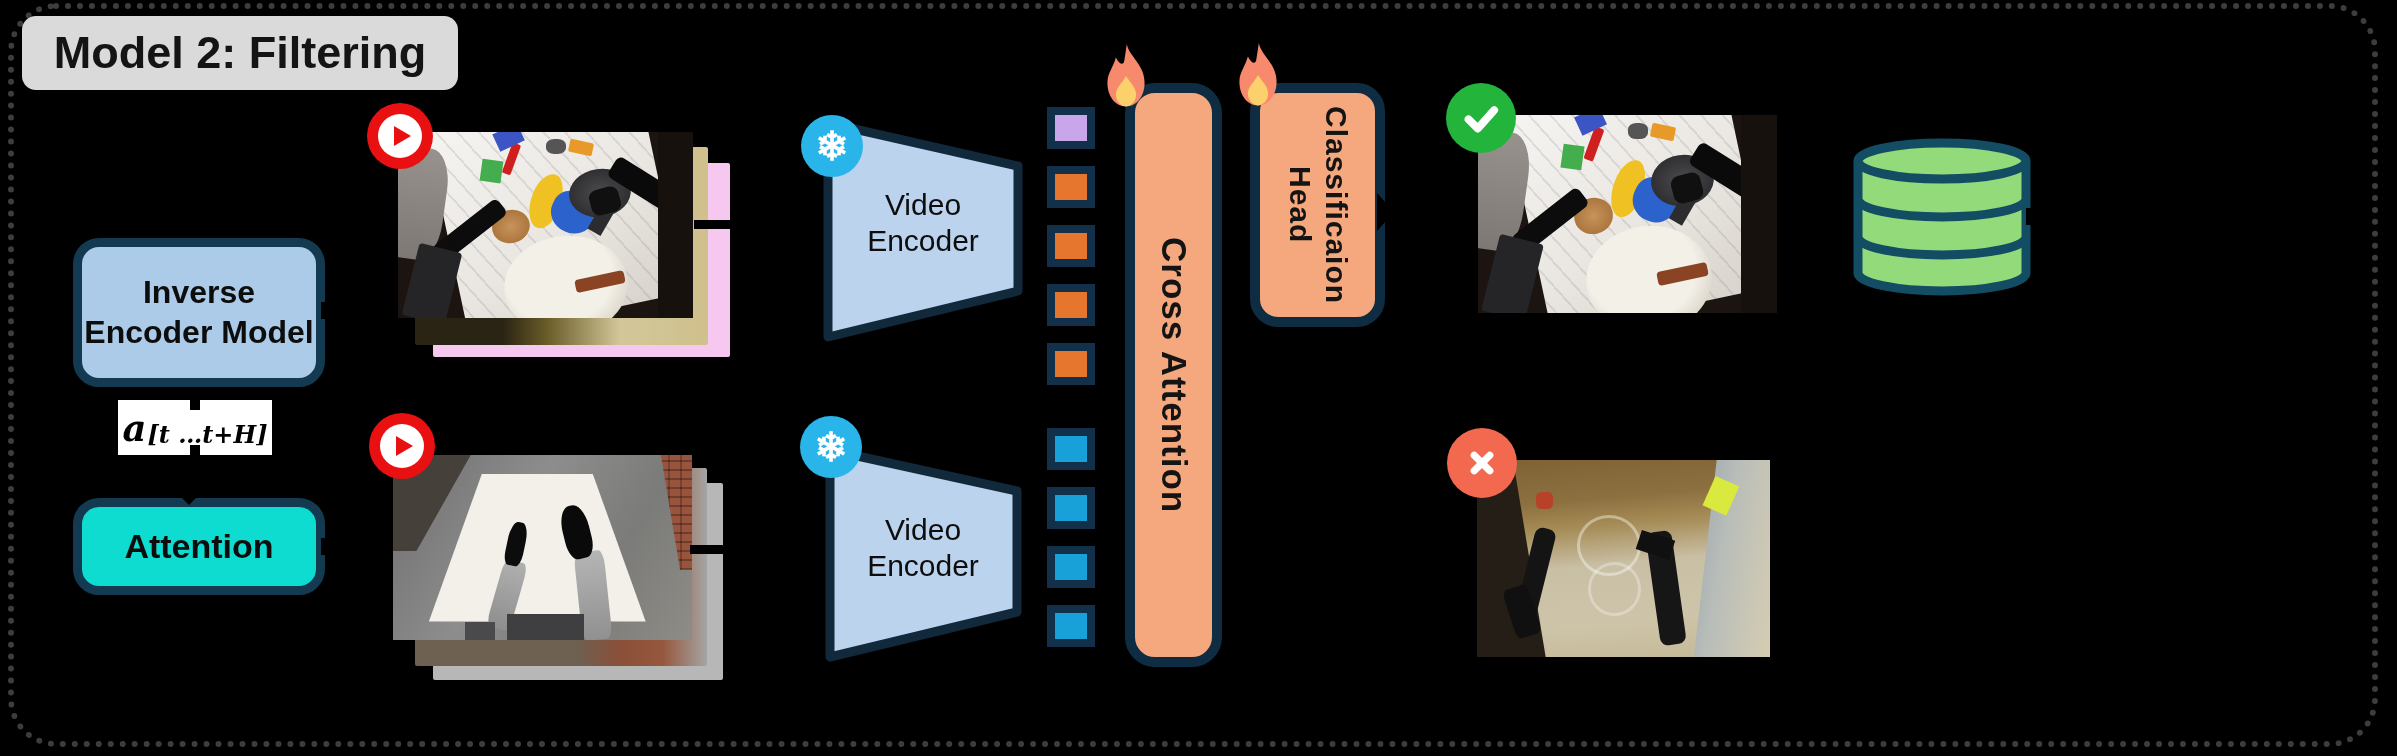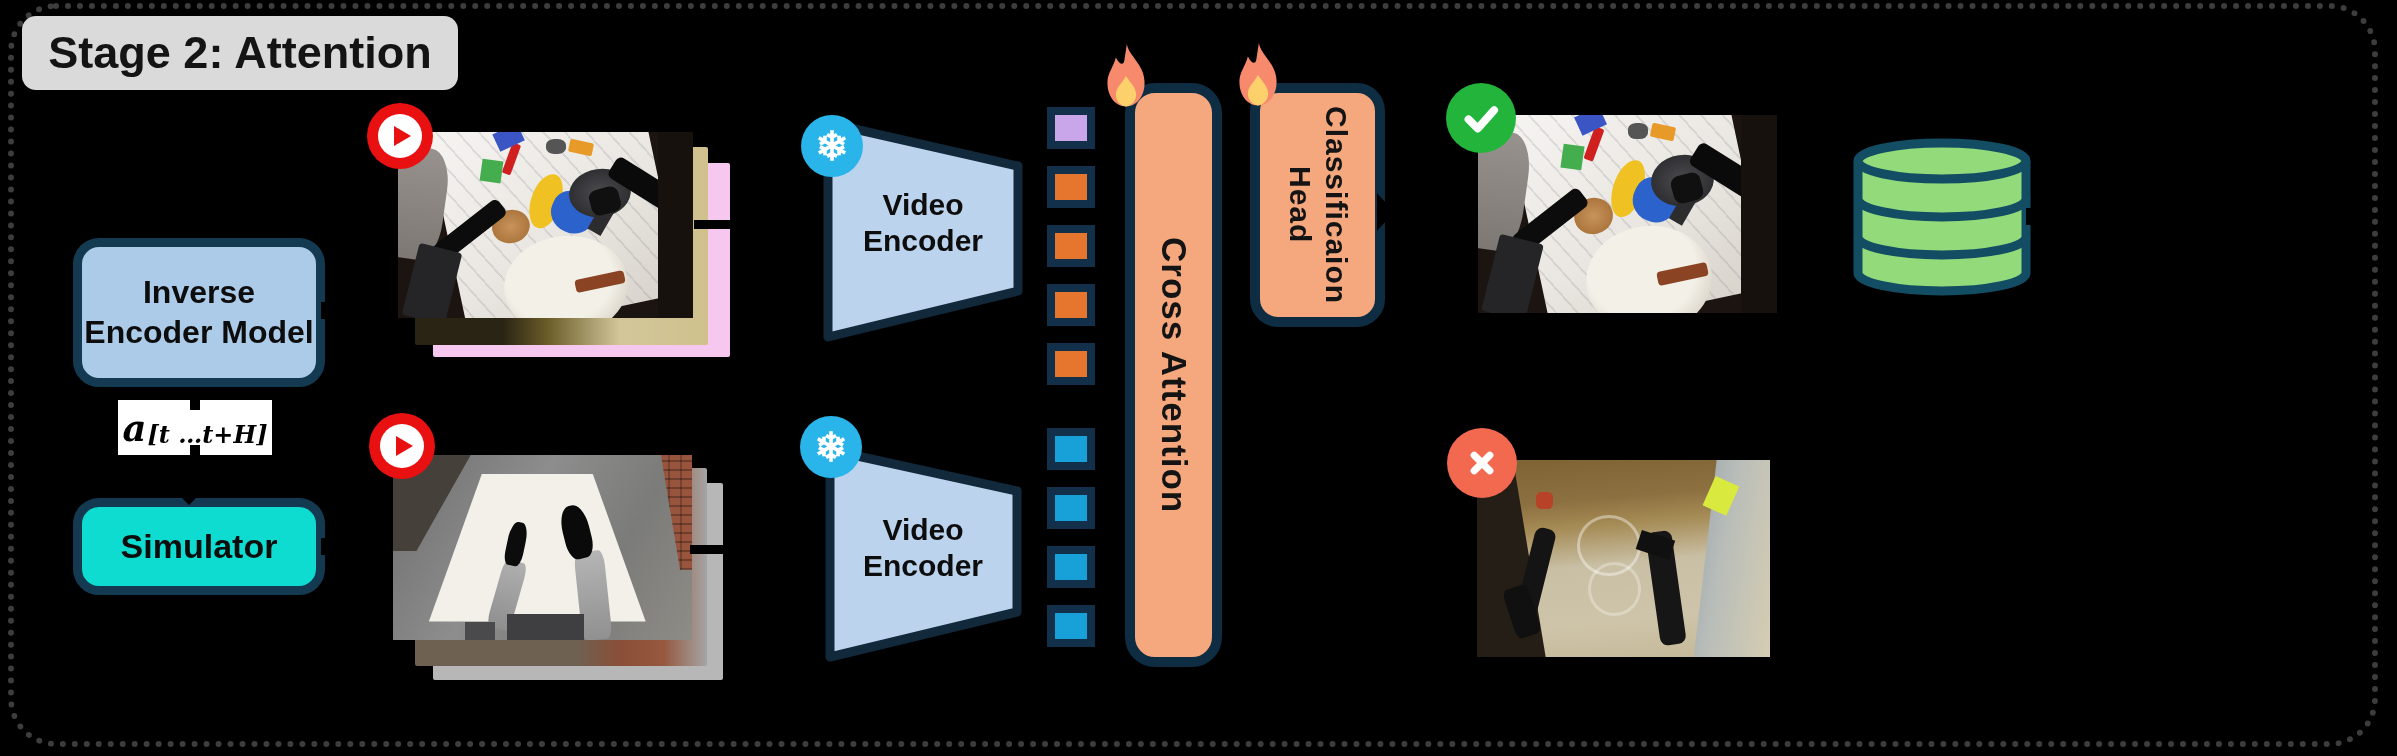--- a/index.html
+++ b/index.html
@@ -88,53 +88,53 @@
   .stackframe{border-radius:2px;}
 
   
   .play{width:66px;height:66px;border-radius:50%;background:#e91012;display:flex;align-items:center;justify-content:center;}
   .play-disc{width:44px;height:44px;border-radius:50%;background:#fff;display:flex;align-items:center;justify-content:center;}
   .play-tri{width:0;height:0;border-left:17px solid #e91012;border-top:10px solid transparent;border-bottom:10px solid transparent;margin-left:5px;}
   .badge{width:70px;height:70px;border-radius:50%;display:flex;align-items:center;justify-content:center;}
 
   
   .enclabel{display:flex;align-items:center;justify-content:center;text-align:center;
-            font-size:30px;font-weight:700;color:#0d0d0d;line-height:1.18;}
+            font-size:30px;font-weight:400;color:#0d0d0d;line-height:1.18;}
   .snow{width:62px;height:62px;border-radius:50%;background:#29b5e9;display:flex;align-items:center;justify-content:center;
         color:#fff;font-size:40px;font-weight:bold;}
 
   
   .tokencol{display:flex;flex-direction:column;gap:17px;}
   .token{width:32px;height:26px;border:8px solid #13304a;}
 
   
   .salmon{background:#f5a87e;border:10px solid #0e2d42;border-radius:30px;display:flex;align-items:center;justify-content:center;}
   .vtext{writing-mode:vertical-rl;font-size:35px;font-weight:600;color:#141414;letter-spacing:1px;}
   #classhead-label{display:flex;flex-direction:row-reverse;align-items:center;justify-content:center;gap:2px;}
   #classhead-label .vtext{font-size:30px;}
 </style>
 </head>
 <body>
 
 <div id="canvas">
 
   <div class="abs" id="frame"></div>
 
-  <div class="abs" id="title">Stage 2: Attention</div>
+  <div class="abs" id="title">Model 2: Filtering</div>
 
   <div class="abs navybox" id="idm">Inverse Encoder Model</div>
 
   <div class="abs" id="formula">
     <div class="abs tickv" style="left:72px;top:0;"></div>
     <div class="abs tickv" style="left:72px;bottom:0;"></div>
     <span class="f-base">a</span>
       <span class="f-sub">[t …t+H]</span>
   </div>
 
-  <div class="abs navybox" id="simulator">Simulator</div>
+  <div class="abs navybox" id="simulator">Attention</div>
 
   <div class="abs notch" style="left:321px;top:302px;"></div>
   <div class="abs notch" style="left:321px;top:538px;"></div>
   <div class="abs vnotch" style="left:176px;top:492px;"></div>
 
   <div class="abs stackframe" style="left:433px;top:163px;width:297px;height:194px;background:#f6c8ef;"></div>
   <div class="abs stackframe" style="left:415px;top:147px;width:293px;height:198px;background:linear-gradient(90deg,#2a2414 0 30%,#6a5c28 45%,#d3c79a 70%,#cfc08c 100%);"></div>
   <div class="abs scene kitchen" style="left:398px;top:132px;width:295px;height:186px;">
     <div class="abs k-table"></div>
     <div class="abs k-veins"></div>

